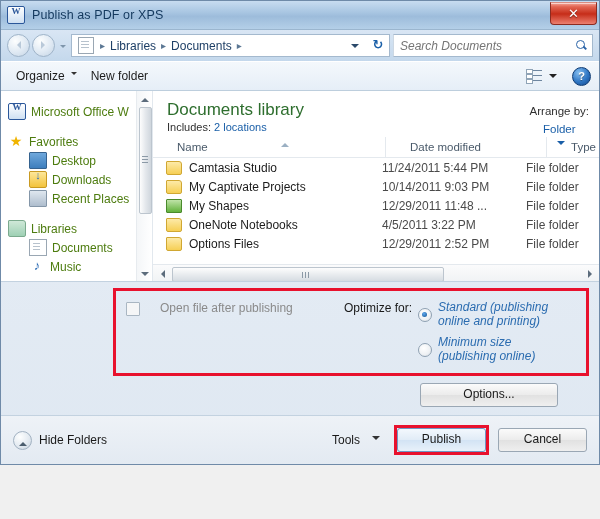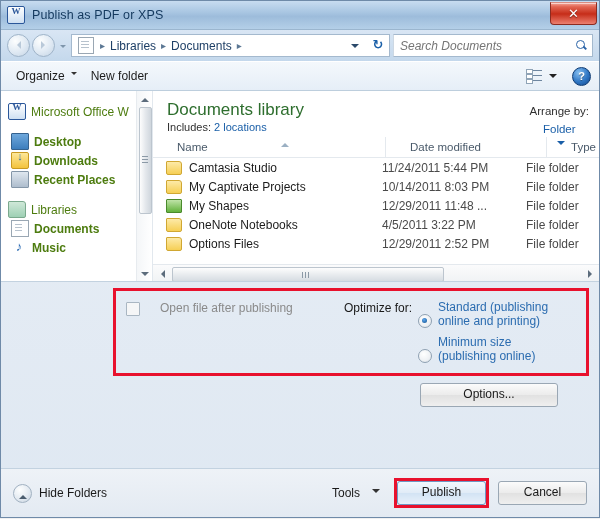--- a/index.html
+++ b/index.html
@@ -3,21 +3,21 @@
 <meta charset="utf-8">
 <style>
   html,body{margin:0;padding:0;}
   body{
     width:600px;height:519px;overflow:hidden;
     font-family:"Liberation Sans","DejaVu Sans",sans-serif;
     font-size:12px;color:#000;
     background:#f0f0f0;
   }
   .dialog{
-    position:relative;width:600px;height:518px;box-sizing:border-box;
+    position:relative;width:600px;height:465px;box-sizing:border-box;
     border:1px solid #6f8aa8;
     background:linear-gradient(180deg,#e9eff6 0%,#dfe8f2 100%);
   }
 
   
   .titlebar{
     position:relative;height:28px;
     background:linear-gradient(180deg,#c8dcf0 0%,#a9c6e2 40%,#9dbcdb 55%,#b4cfe8 100%);
     border-bottom:1px solid #9bb6cf;
     display:flex;align-items:center;
@@ -145,21 +145,21 @@
     text-shadow:0 1px 1px rgba(0,0,0,.4);
   }
 
   
   .body{display:flex;height:190px;background:#fff;border-bottom:1px solid #c3d2e0;}
   .sidebar{
     width:151px;flex:0 0 151px;background:#fff;position:relative;
     border-right:1px solid #e2e8ee;overflow:hidden;
   }
   .sb-row{display:flex;align-items:center;height:19px;padding-left:7px;font-size:12px;color:#4d7c0f;cursor:pointer;white-space:nowrap;}
-  .sb-row.indent{padding-left:10px;font-weight:bold;}
+  .sb-row.indent{padding-left:28px;}
   .sb-gap{height:11px;}
   .sb-ico{width:16px;height:15px;margin-right:5px;flex:0 0 auto;position:relative;}
   .ico-word{background:linear-gradient(180deg,#fff 0%,#cfe0f2 100%);border:1px solid #2b579a;border-radius:2px;}
   .ico-word:after{content:"W";position:absolute;left:0;right:0;top:-2px;text-align:center;font-size:9px;font-weight:bold;color:#2b579a;font-family:"Liberation Serif",serif;}
   .ico-star{color:#f0b400;font-size:14px;line-height:14px;text-align:center;}
   .ico-star:after{content:"\2605";}
   .ico-desktop{background:linear-gradient(180deg,#6fa8dc 0%,#3d7ebd 100%);border:1px solid #35628f;border-radius:1px;}
   .ico-down{background:linear-gradient(180deg,#fde79a 0%,#f3c33c 100%);border:1px solid #c99a22;border-radius:1px 2px 2px 2px;}
   .ico-down:after{content:"\2193";position:absolute;left:0;right:0;top:-3px;text-align:center;font-size:11px;color:#2f6eb5;font-weight:bold;}
   .ico-recent{background:linear-gradient(180deg,#dfe7ef 0%,#aebdcd 100%);border:1px solid #8496a8;border-radius:1px;}
@@ -263,21 +263,21 @@
   }
   .chk-area{flex:0 0 218px;display:flex;align-items:flex-start;gap:20px;padding-top:1px;}
   .chk{
     width:12px;height:12px;border:1px solid #a9b6c2;background:#f5f6f7;flex:0 0 auto;
     border-radius:1px;cursor:pointer;margin-top:1px;
   }
   .chk-label{font-size:12px;color:#8a8a8a;}
   .opt-area{flex:1;display:flex;gap:6px;}
   .opt-label{font-size:12px;color:#1a1a1a;padding-top:1px;white-space:nowrap;}
   .radios{display:flex;flex-direction:column;gap:7px;}
-  .radio-row{display:flex;align-items:flex-end;gap:6px;cursor:pointer;}
+  .radio-row{display:flex;align-items:center;gap:6px;cursor:pointer;font-style:italic;}
   .rb{
     width:12px;height:12px;border-radius:50%;flex:0 0 auto;margin-top:2px;
     background:radial-gradient(circle at 40% 35%,#ffffff 0%,#eef1f4 60%,#d4dbe2 100%);
     border:1px solid #8fa1b2;position:relative;
   }
   .rb.on:after{
     content:"";position:absolute;left:2.5px;top:2.5px;width:5px;height:5px;border-radius:50%;
     background:radial-gradient(circle at 40% 35%,#5ea8ef 0%,#11518f 100%);
   }
   .rb-text{font-size:12px;color:#2b6cb0;line-height:14px;}
@@ -361,20 +361,24 @@
 
   <div class="body">
 
     <div class="sidebar">
       <div class="sb-gap"></div>
       <div class="sb-row">
         <div class="sb-ico ico-word"></div>
         <span>Microsoft Office W</span>
       </div>
       <div class="sb-gap"></div>
+      <div class="sb-row">
+        <div class="sb-ico ico-star"></div>
+        <span>Favorites</span>
+      </div>
       <div class="sb-row indent">
         <div class="sb-ico ico-desktop"></div>
         <span>Desktop</span>
       </div>
       <div class="sb-row indent">
         <div class="sb-ico ico-down"></div>
         <span>Downloads</span>
       </div>
       <div class="sb-row indent">
         <div class="sb-ico ico-recent"></div>
@@ -430,21 +434,21 @@
             <span>Camtasia Studio</span>
           </div>
         <div class="cell date">11/24/2011 5:44 PM</div>
         <div class="cell type">File folder</div>
       </div>
       <div class="row">
         <div class="cell name">
             <div class="sb-ico ico-folder"></div>
             <span>My Captivate Projects</span>
           </div>
-        <div class="cell date">10/14/2011 8:03 PM</div>
+        <div class="cell date">10/14/2011 9:03 PM</div>
         <div class="cell type">File folder</div>
       </div>
       <div class="row">
         <div class="cell name">
             <div class="sb-ico ico-shapes"></div>
             <span>My Shapes</span>
           </div>
         <div class="cell date">12/29/2011 11:48 ...</div>
         <div class="cell type">File folder</div>
       </div>

